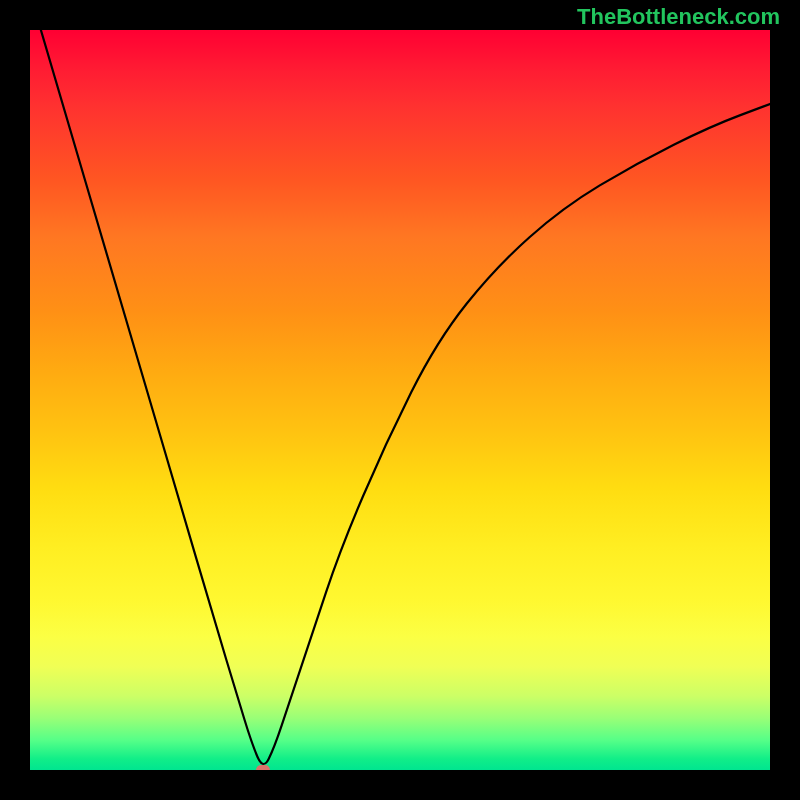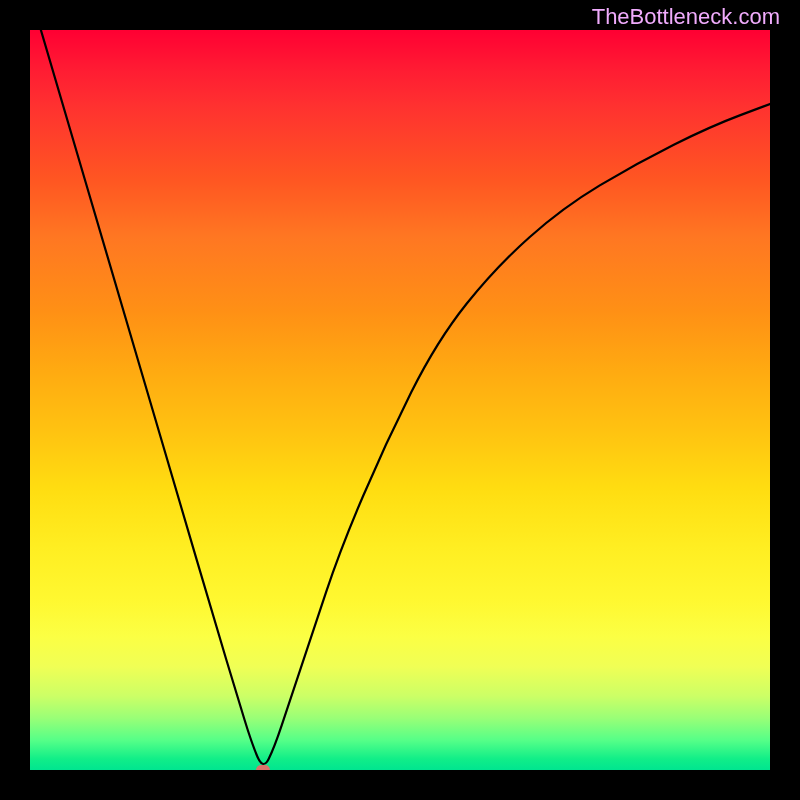--- a/index.html
+++ b/index.html
@@ -7,23 +7,23 @@
     width: 800px;
     height: 800px;
     background: #000;
     position: relative;
     font-family: Arial, sans-serif;
   }
   .watermark {
     position: absolute;
     top: 4px;
     right: 20px;
-    color: #f0abfc;
+    color: #22c55e;
     font-size: 22px;
-    font-weight: normal;
+    font-weight: bold;
     z-index: 10;
   }
   .plot-area {
     position: absolute;
     left: 30px;
     top: 30px;
     width: 740px;
     height: 740px;
     overflow: hidden;
   }

